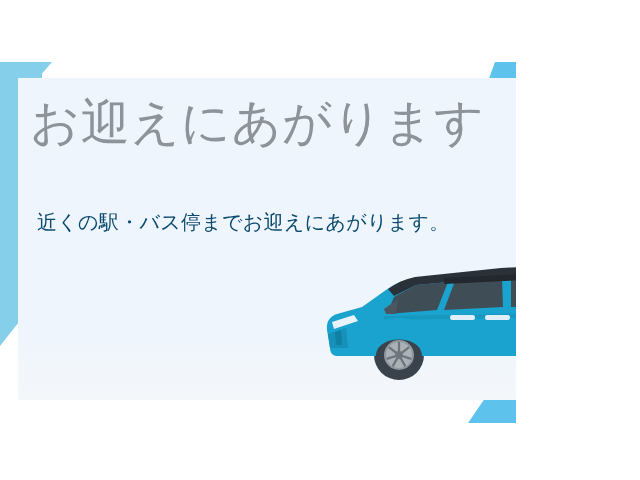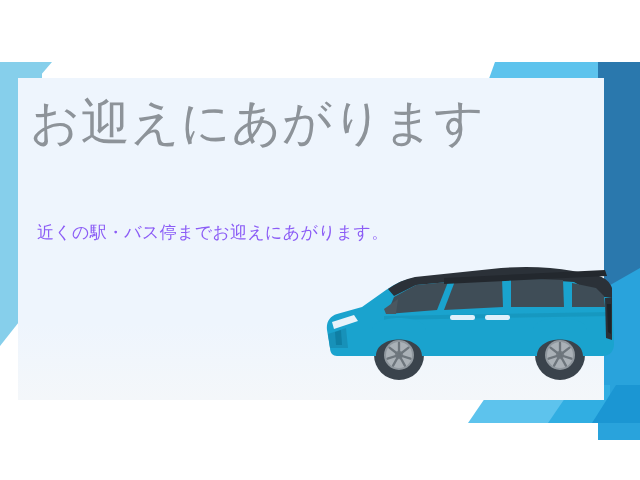--- a/index.html
+++ b/index.html
@@ -7,21 +7,21 @@
     margin: 0;
     padding: 0;
     background: #ffffff;
   }
   body {
     font-family: "DejaVu Sans", "Liberation Sans", sans-serif;
   }
 
   #banner {
     position: relative;
-    width: 640px;
+    width: 516px;
     height: 480px;
     overflow: hidden;
     background: #ffffff;
   }
 
   
   .deco {
     position: absolute;
     pointer-events: none;
   }
@@ -146,24 +146,24 @@
     line-height: 1.12;
     letter-spacing: 0.5px;
     color: #8d9399;
     font-weight: 400;
     white-space: nowrap;
   }
 
   #body-lines {
     position: absolute;
     left: 37px;
-    top: 216px;
-    font-size: 17px;
+    top: 206px;
+    font-size: 20px;
     line-height: 33px;
-    color: #8b5cf6;
+    color: #0c4a6e;
     letter-spacing: 0.3px;
     white-space: nowrap;
   }
   #body-lines div { white-space: nowrap; }
 
   
   #car {
     position: absolute;
     left: 324px;
     top: 252px;

